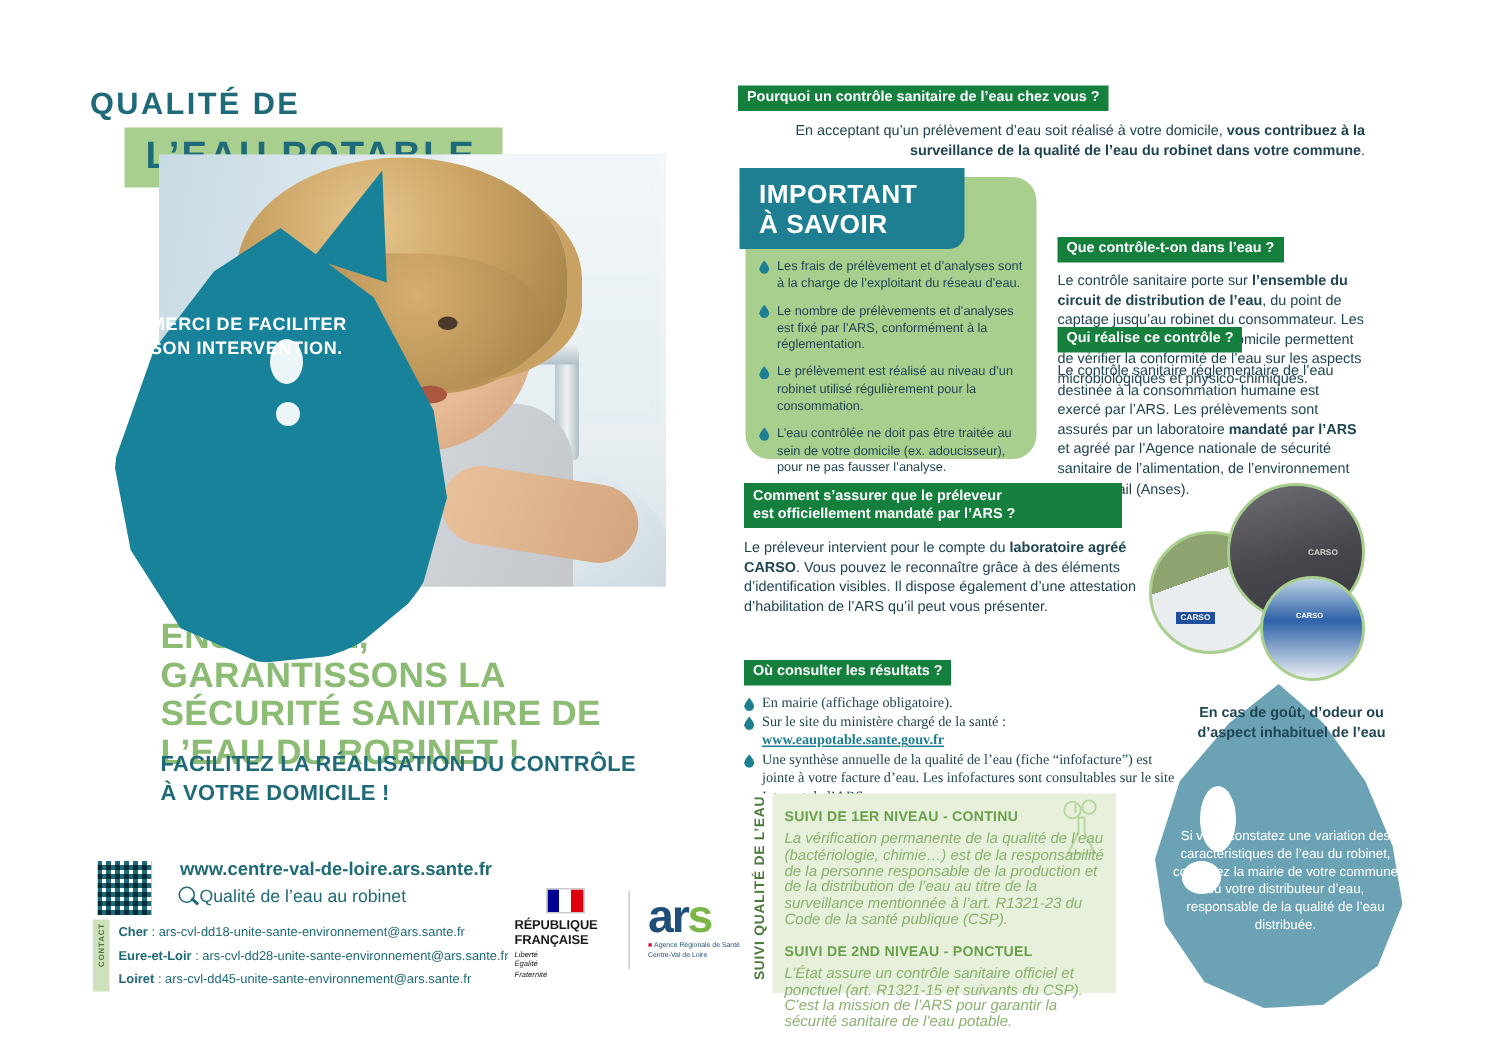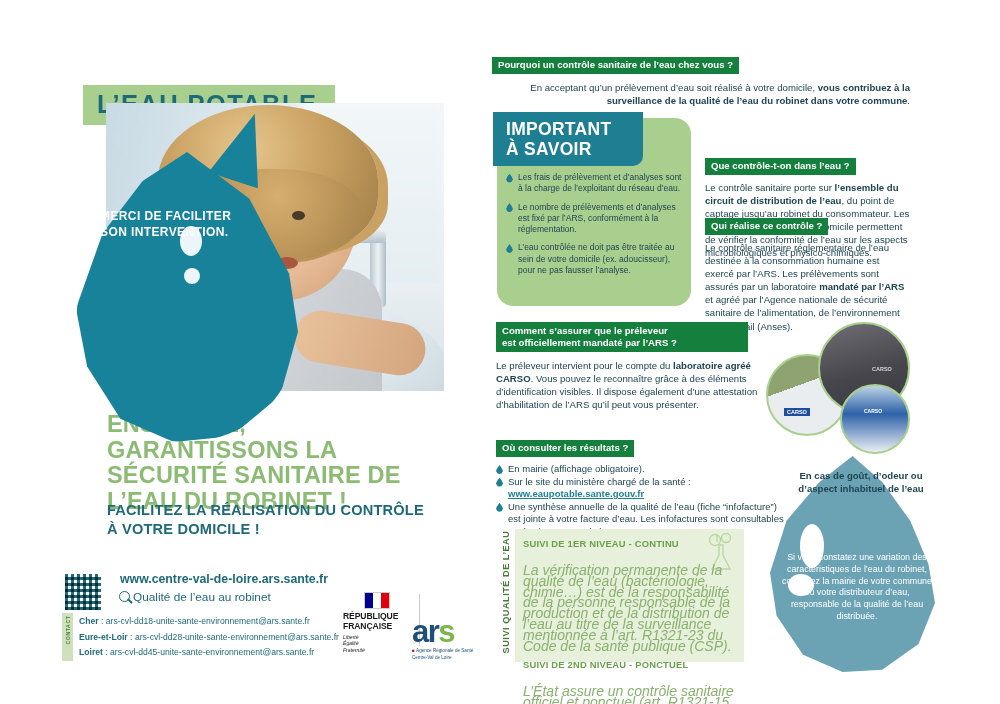--- a/index.html
+++ b/index.html
@@ -213,21 +213,21 @@
     line-height: 9.6px; letter-spacing: -.1px; text-align: left;
   }
   .rf-motto {
     margin-top: 3px; font-size: 5.1px; font-style: italic; color: #1a1a1a;
     line-height: 6.2px; text-align: left;
   }
   .rf-sep {
     position: absolute; left: 419px; top: 594px;
     width: 1px; height: 52px; background: #c9c9c9;
   }
-  .ars-logo { position: absolute; left: 412px; top: 596px; margin-top: 21px; }
+  .ars-logo { position: absolute; left: 432px; top: 596px; }
   .ars-word {
     font-size: 31px; font-weight: 700; letter-spacing: -1.5px; line-height: 30px;
   }
   .ars-word .a, .ars-word .r { color: #1f4e79; }
   .ars-word .s { color: #7ab648; }
   .ars-sub { font-size: 4.6px; color: #1f4e79; line-height: 6px; margin-top: 1px; }
   .ars-sub .redmark { color: #c8102e; font-weight: 700; }
 
   
   .hl {
@@ -286,21 +286,21 @@
   .pc2 { left: 52px; top: 0; width: 92px; height: 92px;
          background: linear-gradient(165deg,#6e6e74 0%, #46464c 55%, #3a3a40 100%); }
   .pc2::after { content:"CARSO"; position:absolute; left:52px; top:42px;
     font-size:5.5px; font-weight:700; color:#d8d8d8; }
   .pc3 { left: 74px; top: 62px; width: 70px; height: 70px;
          background: linear-gradient(180deg,#bcd3e4 0%, #2f62a8 42%, #e9eef3 100%); }
   .pc3::after { content:"CARSO"; position:absolute; left:22px; top:22px;
     font-size:5px; font-weight:700; color:#fff; }
 
   .sec-ou { position: absolute; left: 496px; top: 437px; width: 290px; }
-  .sec-ou ul { list-style: none; margin-top: 6px; }
+  .sec-ou ul { list-style: none; margin-top: 6px; font-family: Liberation Serif, serif; }
   .sec-ou li {
     position: relative; padding-left: 12px; margin-bottom: 0;
     color: #1f4452; font-size: 9.5px; line-height: 12.6px;
   }
   .sec-ou li::before {
     content: ""; position: absolute; left: 0; top: 2px;
     width: 7px; height: 9px; background: #1f7f92;
     clip-path: polygon(50% 0%,85% 38%,100% 66%,78% 95%,50% 100%,22% 95%,0% 66%,15% 38%);
   }
   .sec-ou .lnk { color: #1f7f92; text-decoration: underline; font-weight: 600; }
@@ -317,22 +317,22 @@
   .suivi-tab span {
     position: absolute; left: -52px; top: 58px; width: 124px;
     transform: rotate(-90deg); text-align: center;
     font-size: 9.2px; font-weight: 700; color: #4a7a3a; letter-spacing: .5px;
   }
   .suivi-content { position: absolute; left: 27px; top: 9px; right: 8px; }
   .suivi-h {
     color: #6aa04b; font-size: 9.4px; font-weight: 700; letter-spacing: .2px;
   }
   .suivi-p {
-    color: #8ab16f; font-size: 14px; font-style: italic; line-height: 10.8px;
-    margin-top: 16px;
+    color: #8ab16f; font-size: 10px; font-style: italic; line-height: 10.8px;
+    margin-top: 6px;
   }
   .suivi-gap { height: 8px; }
   .flask-icon {
     position: absolute; right: 4px; top: 4px; width: 36px; height: 40px;
   }
 
   
   .drop-right { position: absolute; left: 770px; top: 456px; width: 165px; height: 216px; }
   .drop-right .shape {
     position: absolute; inset: 0; background: #6ba3b5;
@@ -356,20 +356,21 @@
   .drop-right .t2 {
     position: absolute; left: 12px; top: 96px; width: 150px;
     color: #ffffff; font-size: 8.9px; line-height: 11.8px; text-align: center;
   }
 </style>
 </head>
 <body>
 
 <div id="poster">
 
+  <div class="title-line1">QUALITÉ DE</div>
   <div class="title-band">
     <div class="title-line2">L’EAU POTABLE</div>
   </div>
 
   <div class="photo">
     <div class="wall"></div>
     <div class="window"></div>
     <div class="counter"></div>
     <div class="sink"></div>
     <div class="faucet-body"></div>
@@ -440,20 +441,21 @@
   </div>
 
   <div class="green-box">
     <div class="hdr">
       <div>IMPORTANT</div>
       <div>À SAVOIR</div>
     </div>
     <ul>
       <li>Les frais de prélèvement et d’analyses sont à la charge de l’exploitant du réseau d’eau.</li>
       <li>Le nombre de prélèvements et d’analyses est fixé par l’ARS, conformément à la réglementation.</li>
+      <li>Le prélèvement est réalisé au niveau d’un robinet utilisé régulièrement pour la consommation.</li>
       <li>L’eau contrôlée ne doit pas être traitée au sein de votre domicile (ex. adoucisseur), pour ne pas fausser l’analyse.</li>
     </ul>
   </div>
 
   <div class="sec-que">
     <span class="hl">Que contrôle-t-on dans l’eau ?</span>
     <div class="p body-txt"><span>Le contrôle sanitaire porte sur </span><b>l’ensemble du circuit de distribution de l’eau</b><span>, du point de captage jusqu’au robinet du consommateur. Les analyses réalisées à votre domicile permettent de vérifier la conformité de l’eau sur les aspects microbiologiques et physico-chimiques.</span></div>
   </div>
 
   <div class="sec-qui">

